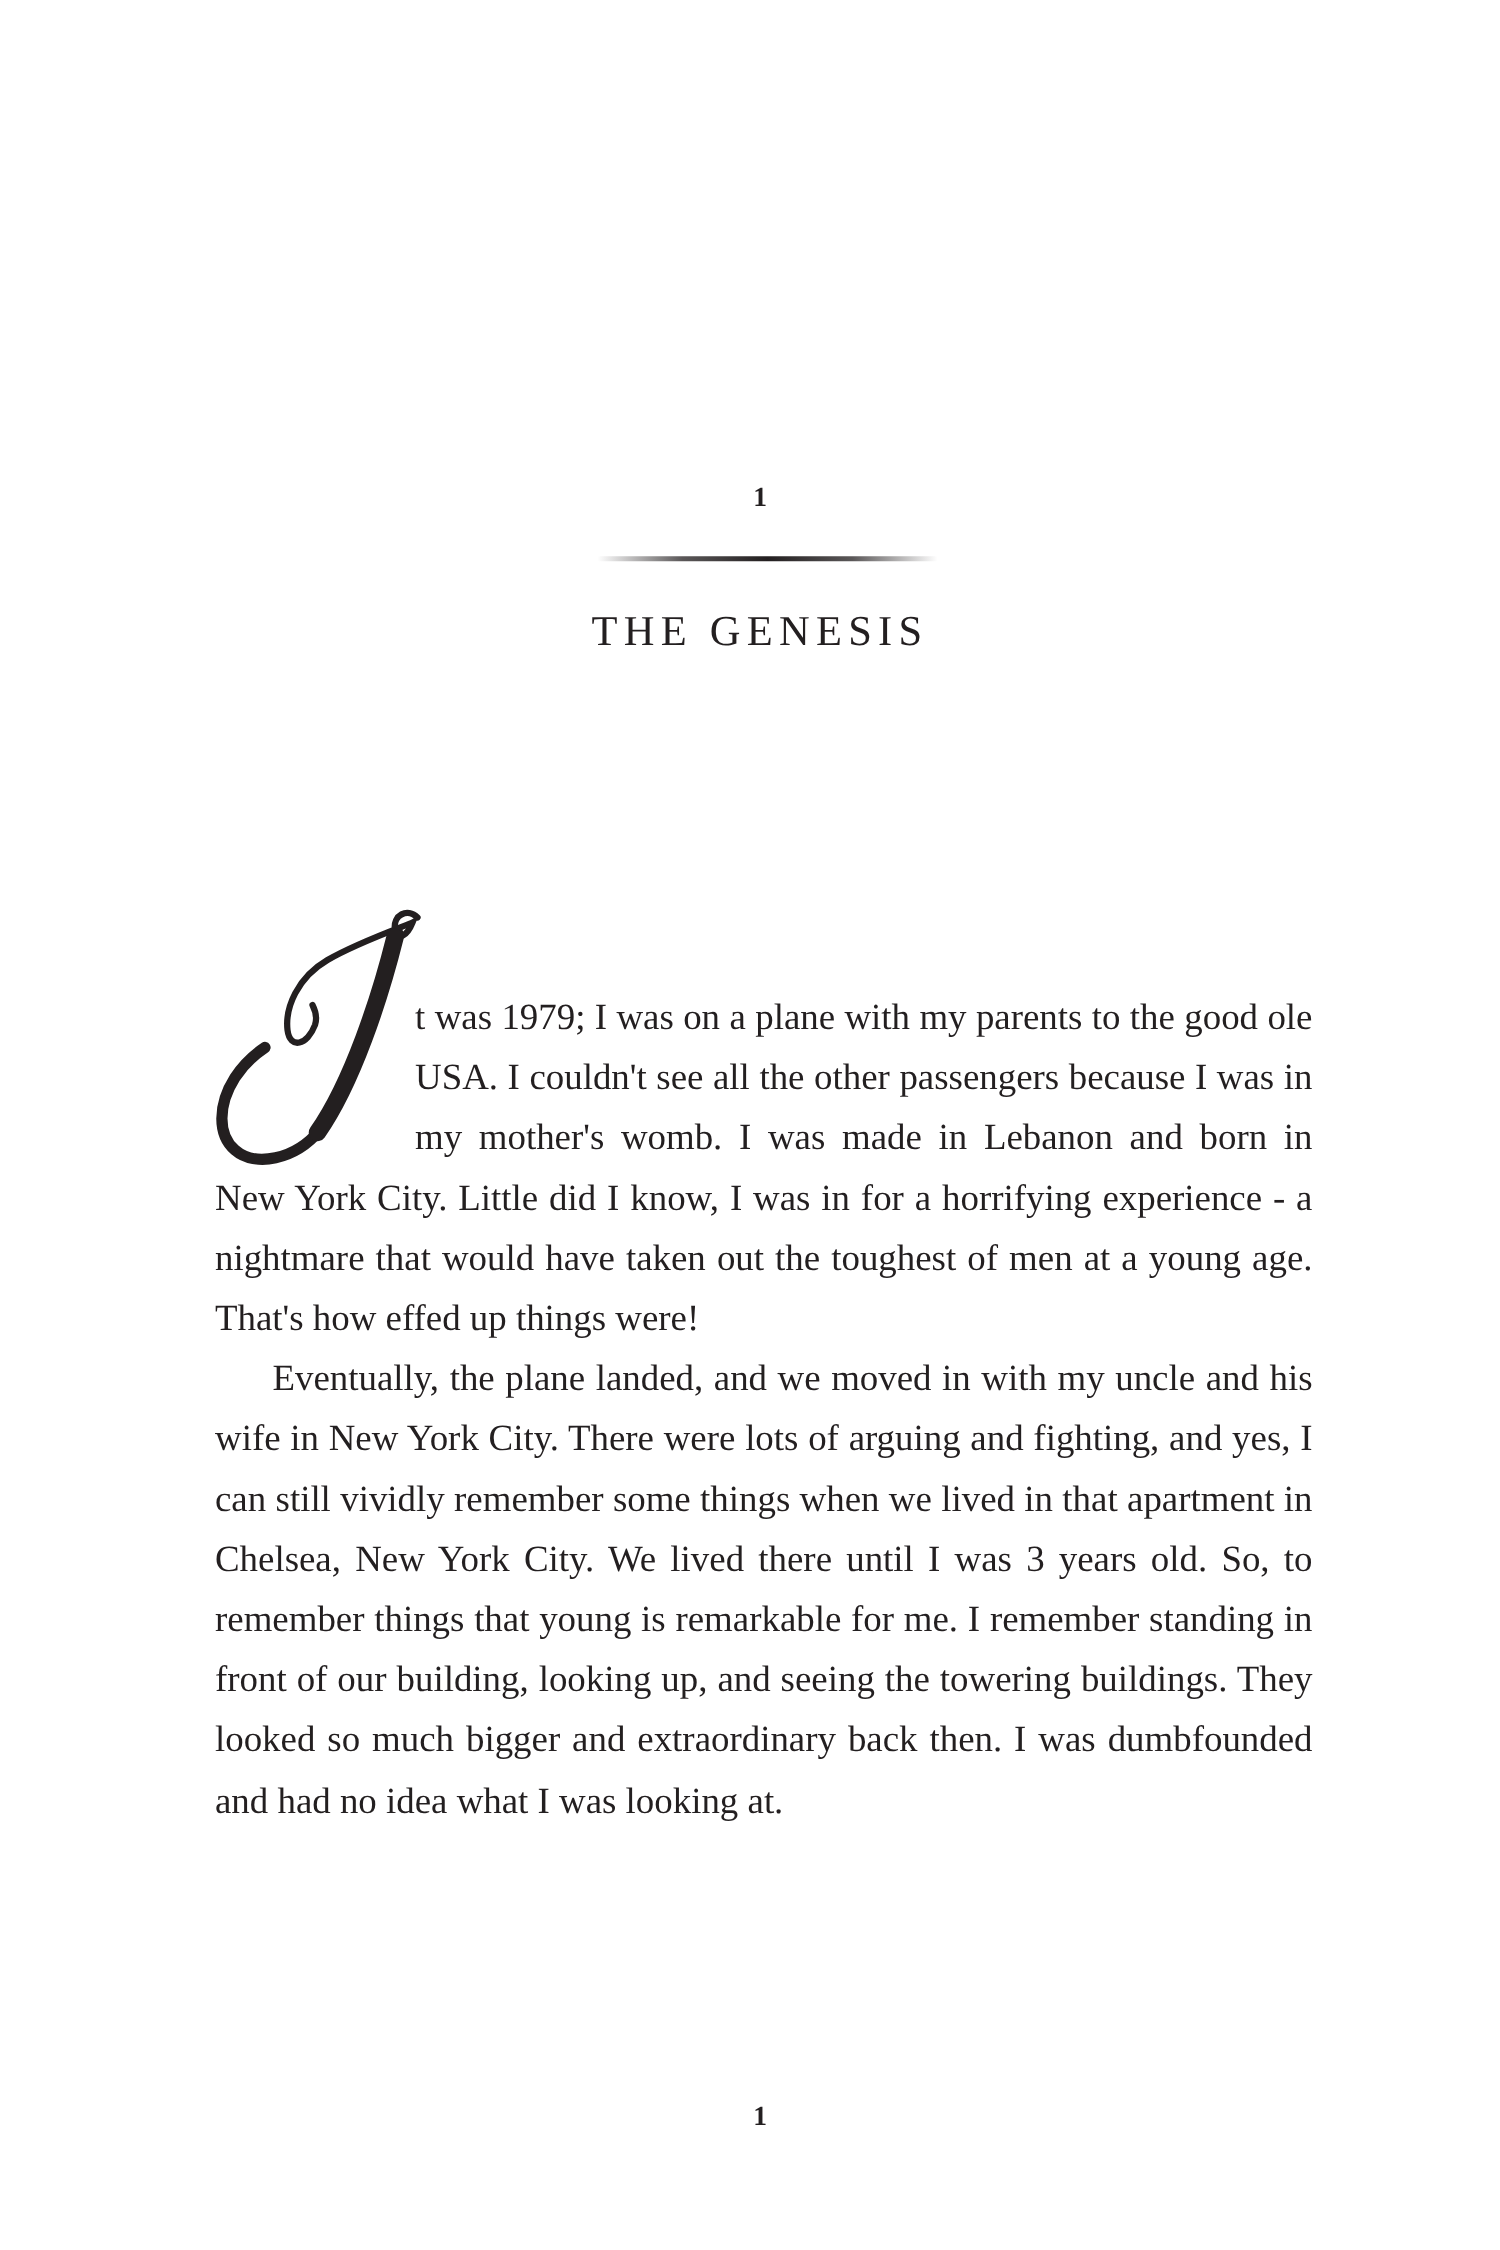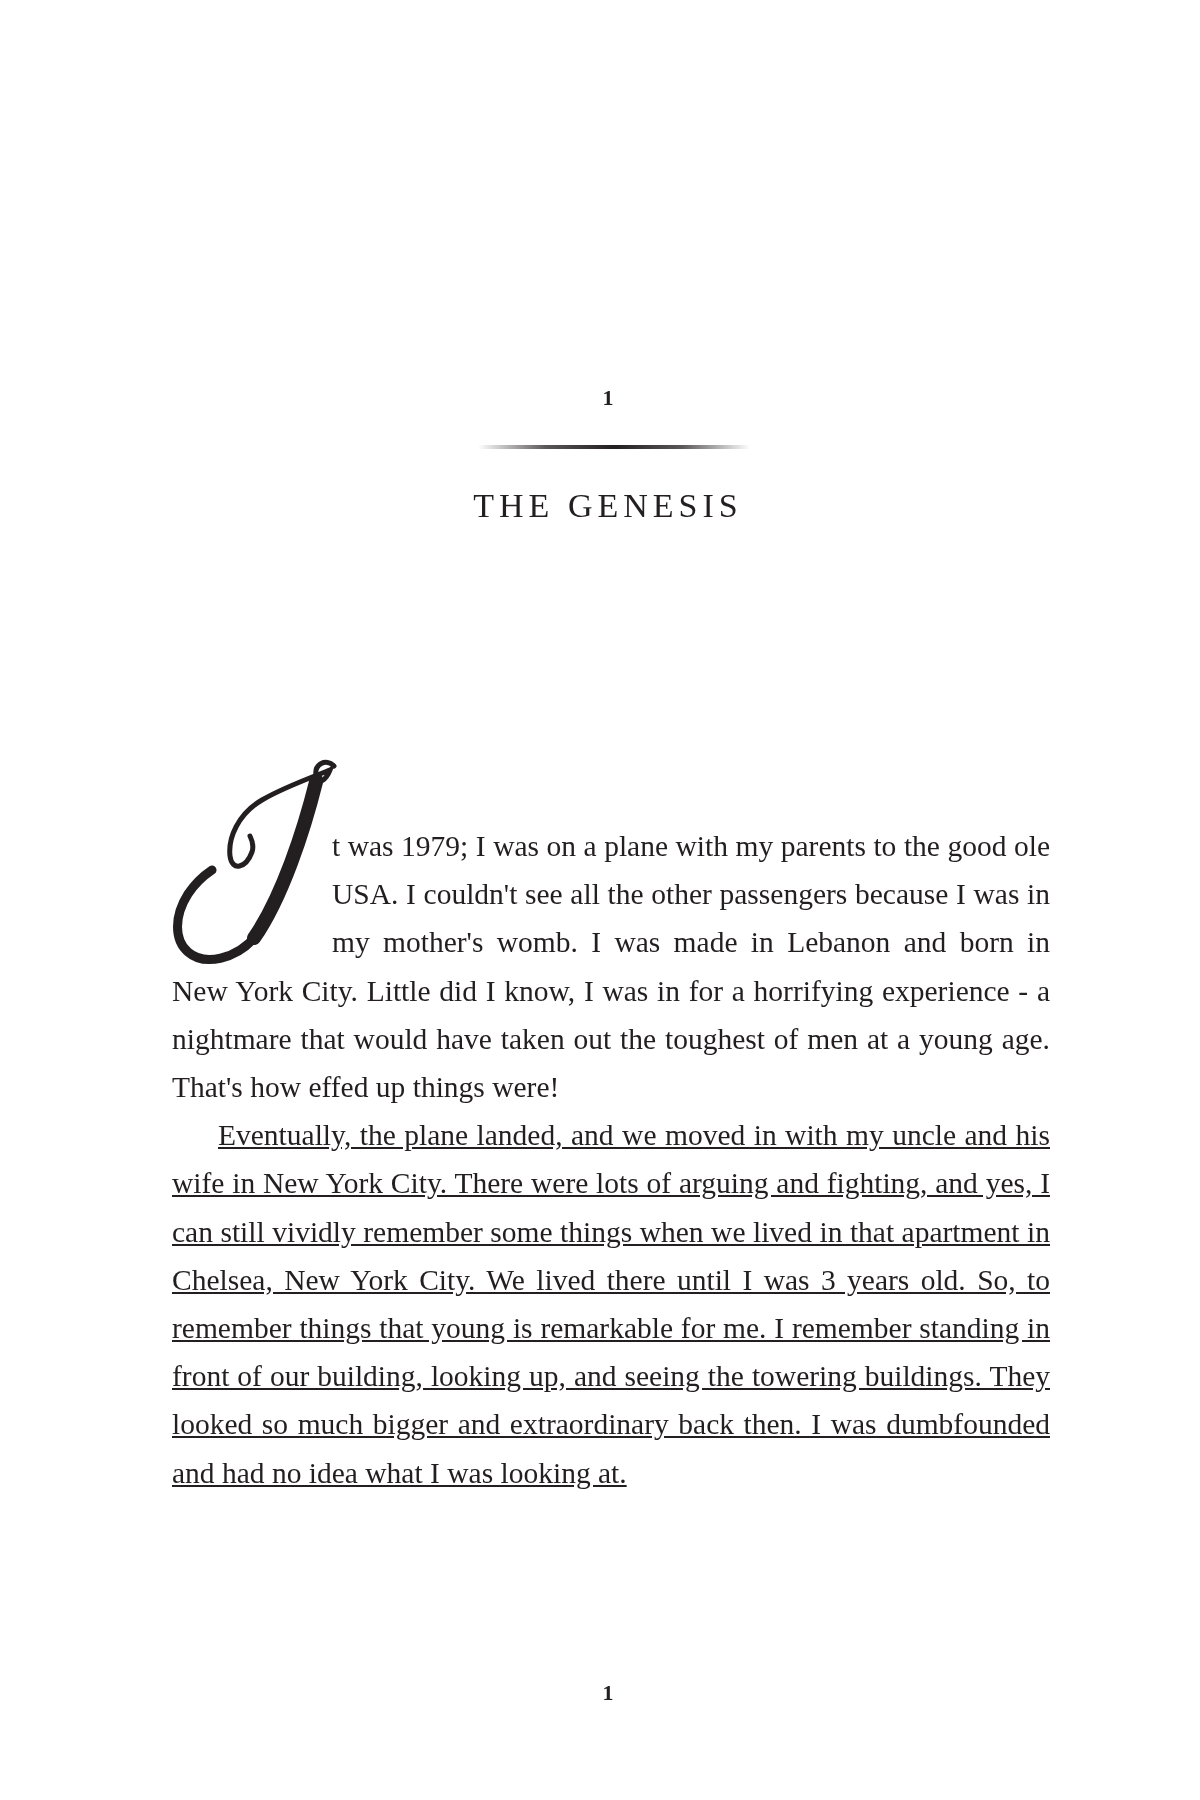--- a/index.html
+++ b/index.html
@@ -9,24 +9,24 @@
 
   .chapter-number { position: absolute; top: 385px; left: 0; width: 1216px; text-align: center;
                     font-size: 22px; font-weight: bold; color: #231f20; }
   .chapter-rule { position: absolute; top: 445px; left: 478px; width: 272px; height: 4px;
                   background: linear-gradient(to right, rgba(35,31,32,0) 0%, rgba(35,31,32,0.75) 25%, #231f20 50%, rgba(35,31,32,0.75) 75%, rgba(35,31,32,0) 100%);
                   border-radius: 2px; }
   .chapter-title { position: absolute; top: 487px; left: 0; width: 1216px; text-align: center;
                    font-size: 34px; letter-spacing: 5px; color: #231f20; }
 
   .body-text { position: absolute; top: 790px; left: 172px; width: 878px;
-               font-size: 29.5px; line-height: 48.2px; text-align: justify; color: #231f20; margin-top: 32px; }
+               font-size: 29.5px; line-height: 48.2px; text-align: justify; color: #231f20; }
   .body-text p { margin: 0; }
   .para-1 { text-indent: 0; }
-  .para-2 { text-indent: 46px; text-decoration: underline; }
+  .para-2 { text-indent: 46px; }
 
   .drop-cap { float: left; width: 160px; height: 140px; margin: 4px 6px 0 -6px; position: relative; }
   .drop-cap svg { position: absolute; left: 0; top: -70px; width: 175px; height: 210px; overflow: visible; }
 
   .folio { position: absolute; top: 1680px; left: 0; width: 1216px; text-align: center;
            font-size: 22px; font-weight: bold; color: #231f20; }
 </style>
 </head>
 <body>
 

